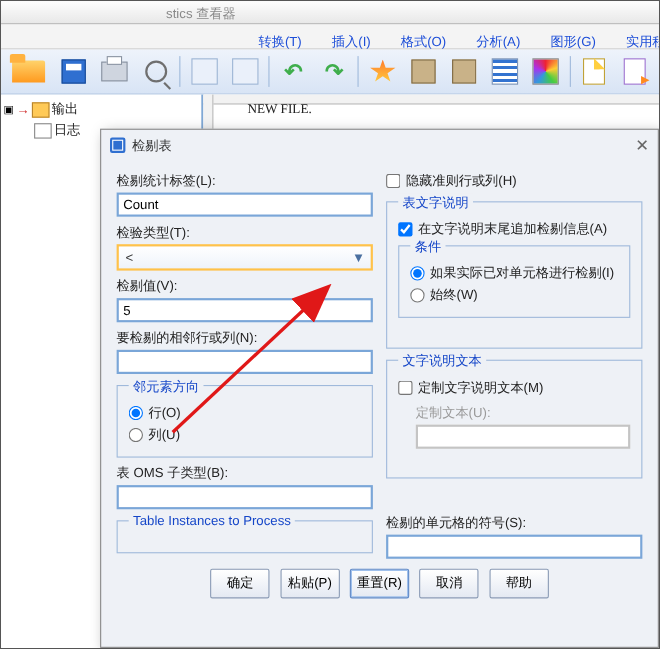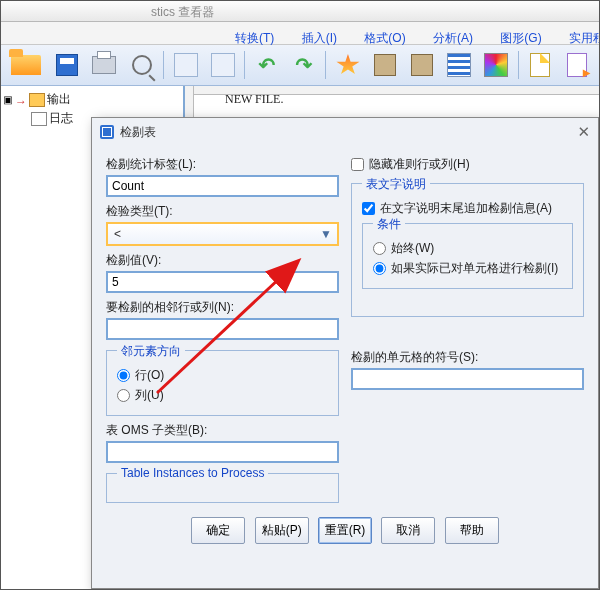--- a/index.html
+++ b/index.html
@@ -212,32 +212,45 @@
         <span class="legend">表文字说明</span>
         <div class="inner">
           <label class="check">
                 <input type="checkbox" checked="" style="">
                 <span>在文字说明末尾追加检剔信息(A)</span>
               </label>
           <div class="fieldset blue" style="margin:6px 0 0">
             <span class="legend">条件</span>
             <div class="inner">
               <label class="radio">
+                    <input type="radio" checked="" style="">
+                    <span>如果实际已对单元格进行检剔(I)</span>
+                  </label>
+              <label class="radio">
                     <input type="radio" style="">
                     <span>始终(W)</span>
-                  </label>
-              <label class="radio">
-                    <input type="radio" checked="" style="">
-                    <span>如果实际已对单元格进行检剔(I)</span>
                   </label>
             </div>
           </div>
         </div>
       </div>
 
+      <div class="fieldset blue" style="min-height:92px">
+        <span class="legend">文字说明文本</span>
+        <div class="inner">
+          <label class="check">
+                <input type="checkbox" style="">
+                <span>定制文字说明文本(M)</span>
+              </label>
+          <div class="sub" style="padding-left:16px">
+            <div class="lbl">定制文本(U):</div>
+            <input class="inp" disabled="" value="" style="">
+          </div>
+        </div>
+      </div>
 
       <div style="height:20px"></div>
       <div class="lbl">检剔的单元格的符号(S):</div>
       <input class="inp" value="" style="">
     </div>
   </div>
 
   <div class="buttons">
     <button class="btn">确定</button>
     <button class="btn">粘贴(P)</button>

